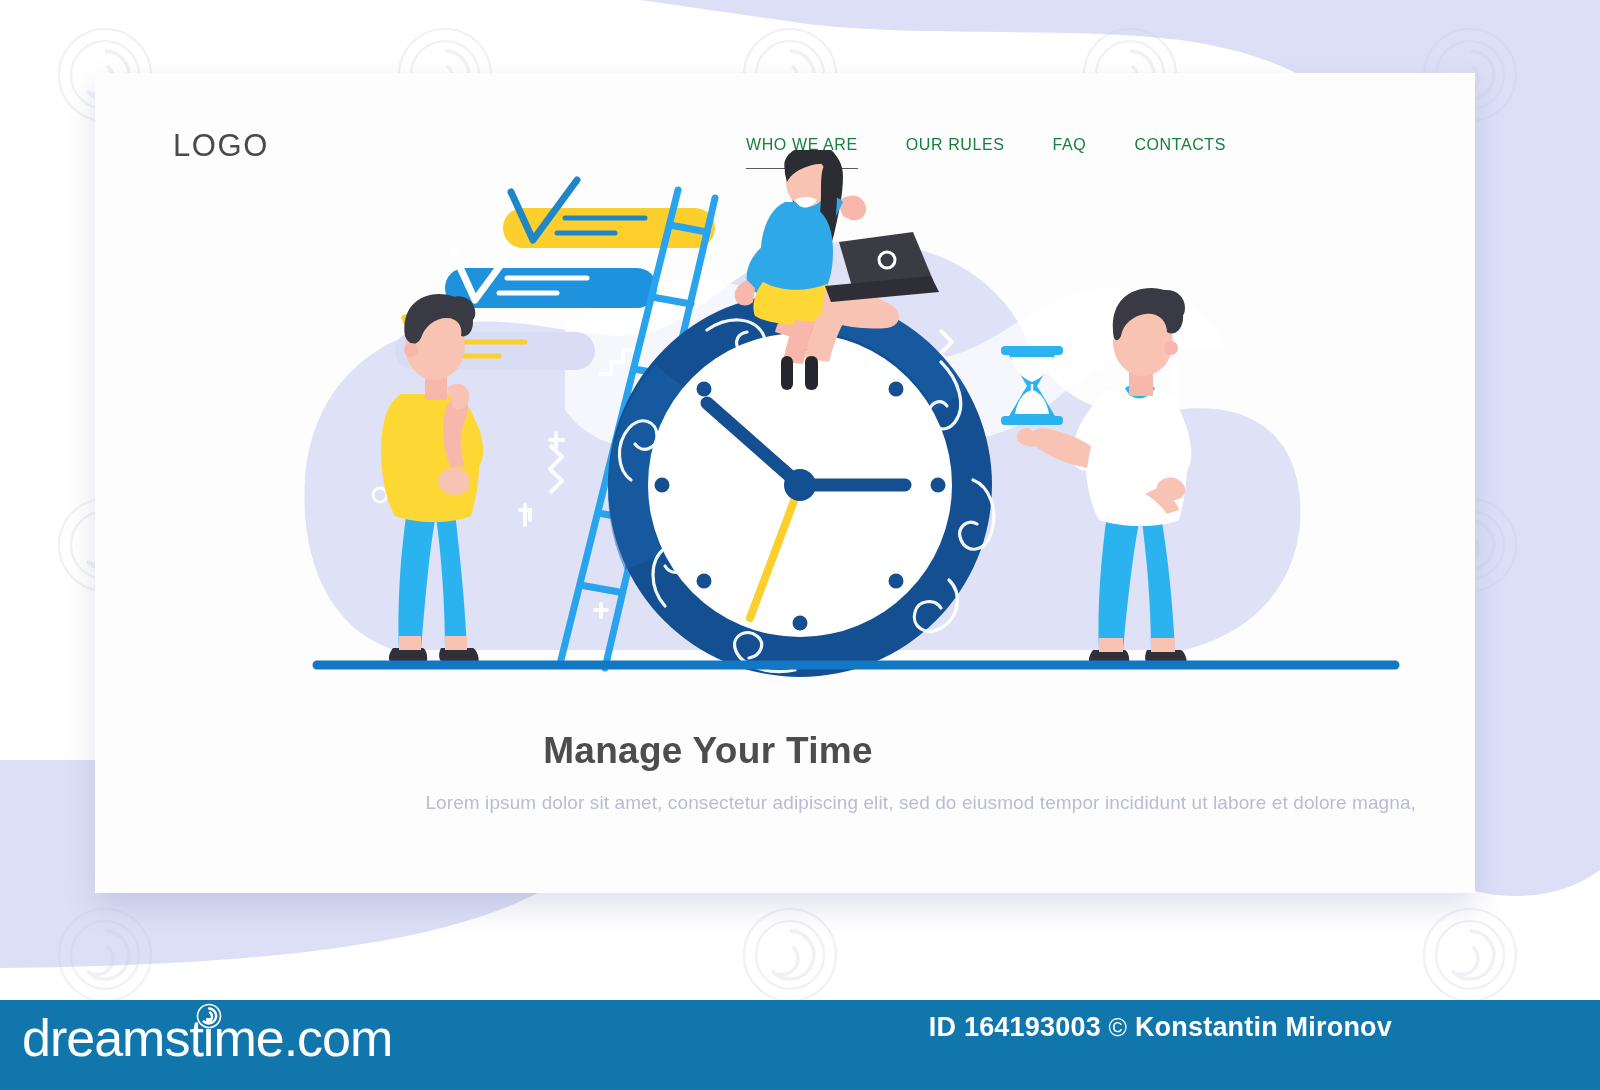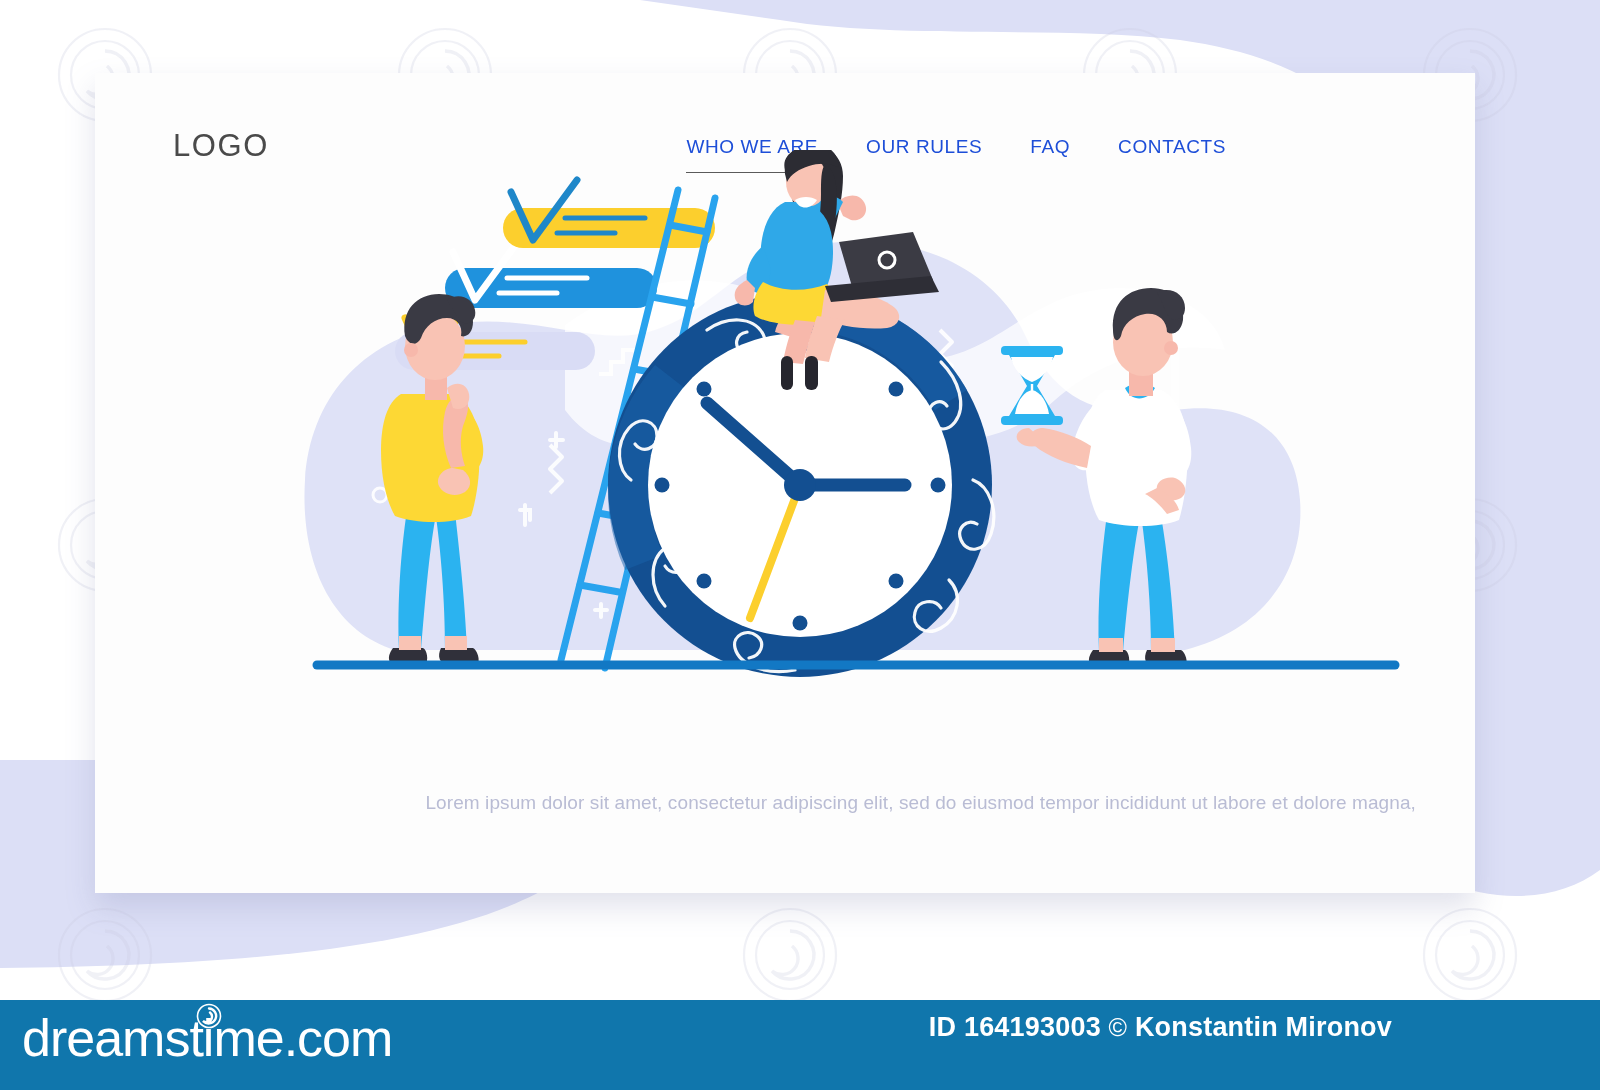--- a/index.html
+++ b/index.html
@@ -24,21 +24,21 @@
     box-shadow:0 14px 28px rgba(120,125,170,.22);
   }
 
   
   .logo{
     position:absolute;left:173px;top:128px;
     font-size:31px;letter-spacing:1.6px;color:#4a4a4a;font-weight:400;
   }
   .nav{position:absolute;right:190px;top:136px;display:flex;align-items:baseline;gap:0;}
   .nav-item{
-    font-size:19px;letter-spacing:.6px;color:#1d4ed8;margin-left:48px;
+    font-size:16px;letter-spacing:.6px;color:#15803d;margin-left:48px;
     white-space:nowrap;text-decoration:none;padding-bottom:14px;
   }
   .nav-item:first-child{margin-left:0;}
   .nav-item.active{border-bottom:1.5px solid #5a5a5a;}
 
   
   .illus{position:absolute;left:95px;top:150px;width:1380px;height:545px;}
 
   
   .blob-svg{position:absolute;left:0;top:0;}
@@ -357,20 +357,21 @@
           <path d="M916,207 L958,207 C956,218 948,228 937,232 C926,228 918,218 916,207 Z" fill="#ffffff"></path>
           <path d="M920,264 C922,252 928,242 937,240 C946,242 952,252 954,264 Z" fill="#ffffff"></path>
           <line x1="937" y1="234" x2="937" y2="254" stroke="#ffffff" stroke-width="2.4"></line>
         </g>
       </g>
 
       <line x1="222" y1="515" x2="1300" y2="515" stroke="#1278c4" stroke-width="9" stroke-linecap="round"></line>
     </svg>
   </div>
 
+  <div class="headline">Manage Your Time</div>
   <div class="sub">
     <span>Lorem ipsum dolor sit amet, consectetur adipiscing elit, sed do eiusmod tempor incididunt ut labore et dolore magna,</span>
   </div>
 
   <div class="footer"></div>
   <div class="ds-logo">dreamstime.com</div>
   <svg class="ds-spiral" width="26" height="26" viewBox="0 0 26 26">
     <circle cx="13" cy="13" r="11.5" fill="none" stroke="#ffffff" stroke-width="1.6"></circle>
     <path d="M13,5.5 A7.5,7.5 0 1,1 7,18 A4.8,4.8 0 1,0 14,9.5" fill="none" stroke="#ffffff" stroke-width="2.4" stroke-linecap="round"></path>
   </svg>

